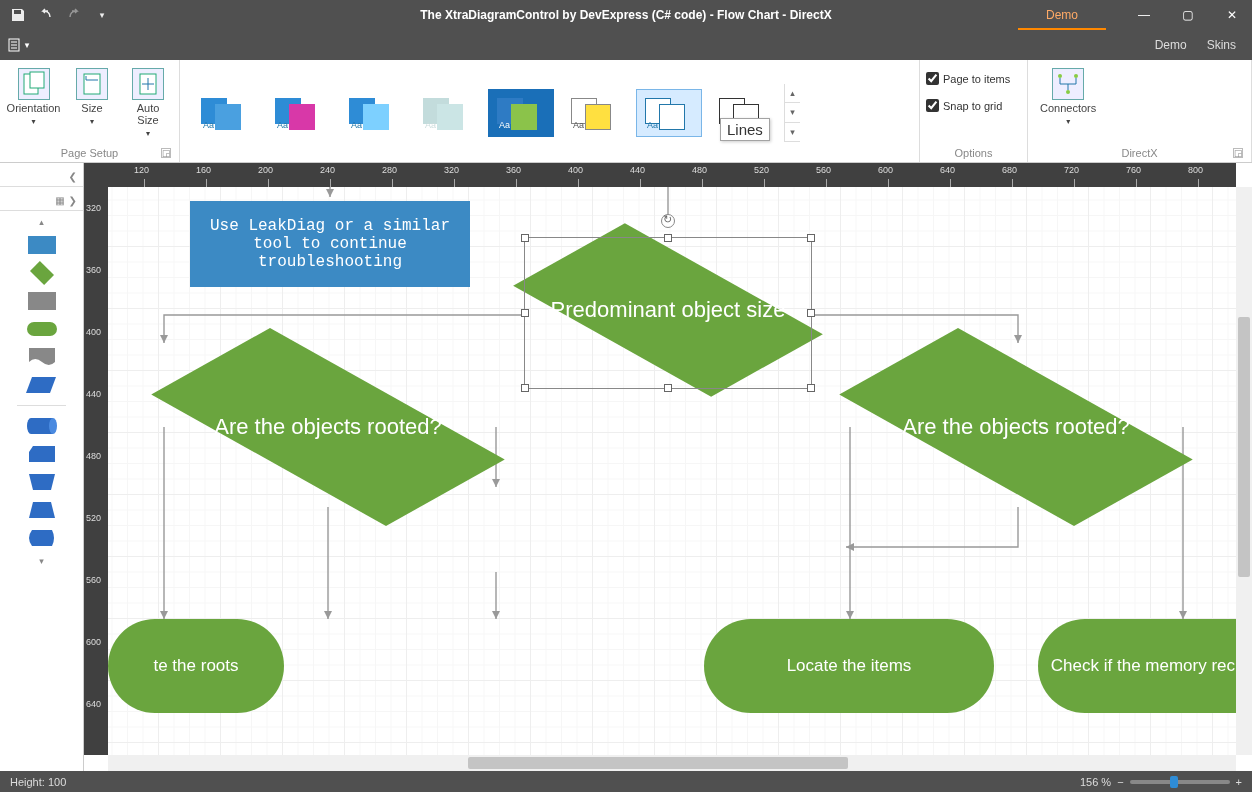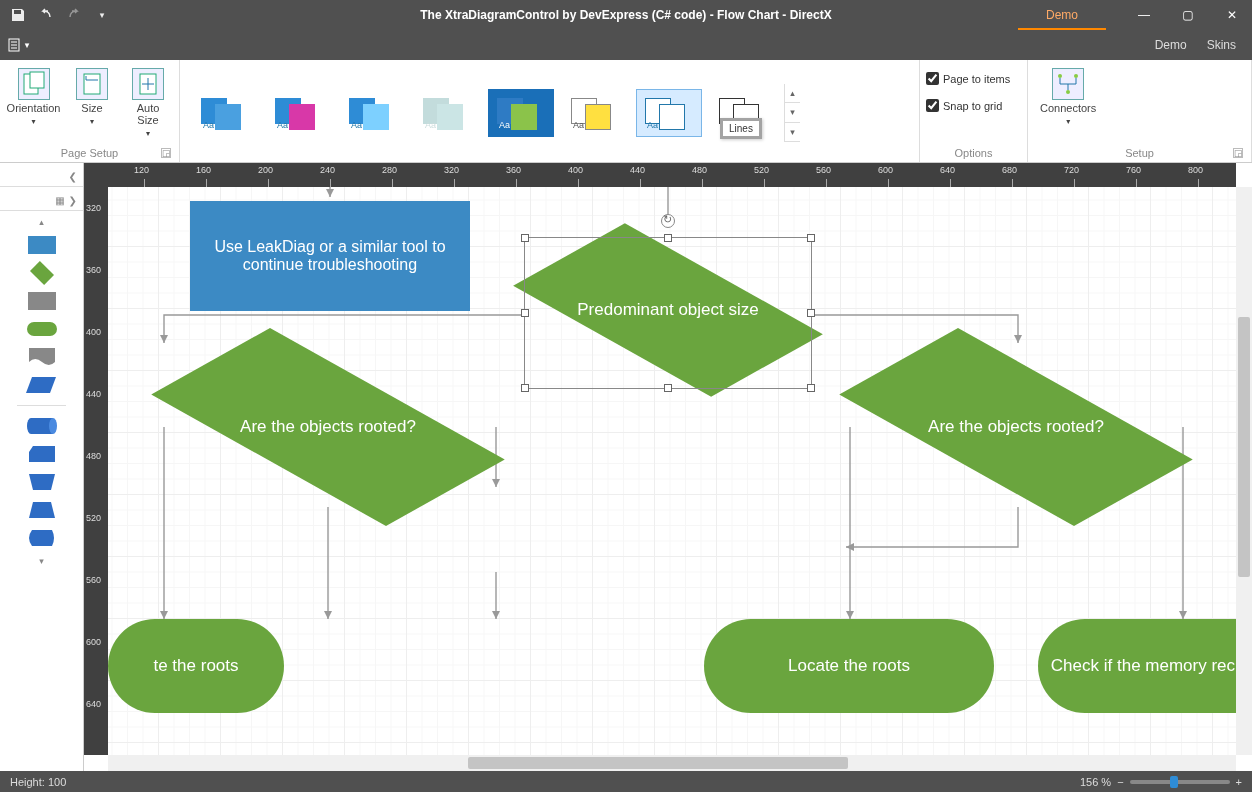--- a/index.html
+++ b/index.html
@@ -27,21 +27,21 @@
   .rg-btn .txt { font-size:11px; color:#444; text-align:center; line-height:1.1;}
   .themes-strip { flex:1; display:flex; align-items:center; gap:8px; padding:4px 6px; position:relative;}
   .theme-thumb { width:66px; height:48px; border:1px solid transparent; cursor:pointer; display:flex; align-items:flex-end; justify-content:flex-start; position:relative; padding:4px;}
   .theme-thumb.sel { background:#1a6fb8; }
   .theme-thumb.hov { background:#d6ebff; border:1px solid #7ab6e8;}
   .theme-thumb .sq1 { width:26px;height:26px; background:#2e8cd6; position:absolute; left:8px; top:8px;}
   .theme-thumb .sq2 { width:26px;height:26px; position:absolute; left:22px; top:14px;}
   .theme-thumb .aa { position:absolute; left:10px; bottom:6px; color:#fff; font-size:9px;}
   .theme-scroll { width:16px; height:58px; display:flex; flex-direction:column; border-left:1px solid #ddd;}
   .theme-scroll div{ flex:1; display:flex;align-items:center;justify-content:center; border-bottom:1px solid #ddd; font-size:9px; color:#666; cursor:pointer;}
-  .tooltip { position:absolute; left:720px; top:118px; background:#fff; border:3px solid #a3a3a3; padding:2px 6px; font-size:10px; z-index:50; box-shadow:1px 1px 3px rgba(0,0,0,0.2);}
+  .tooltip { position:absolute; left:720px; top:118px; background:#fff; border:1px solid #a3a3a3; padding:2px 6px; font-size:15px; z-index:50; box-shadow:1px 1px 3px rgba(0,0,0,0.2);}
   .options-group .chk { display:flex; align-items:center; gap:4px; font-size:11px; color:#333; padding:2px 0;}
   .options-group .chk input{ accent-color:#333;}
   .workspace { display:flex; height: calc(792px - 30px - 30px - 103px - 21px); position:relative;}
   .shapes-panel { width:84px; border-right:1px solid #ccc; background:#fff; display:flex; flex-direction:column; align-items:center; padding-top:4px; gap:4px; overflow:hidden;}
   .shapes-panel .panel-head { width:100%; height:20px; border-bottom:1px solid #ddd; display:flex; justify-content:flex-end; align-items:center; padding-right:6px; font-size:10px; color:#888;}
   .shapes-panel .panel-sub { width:100%; height:20px; border-bottom:1px solid #ddd; display:flex; justify-content:flex-end; align-items:center; padding-right:6px; font-size:10px; color:#888; gap:4px;}
   .shape-slot { width:32px; height:24px; cursor:pointer; display:flex;align-items:center;justify-content:center;}
   .canvas-wrap { flex:1; position:relative; overflow:hidden; background:#fff;}
   .ruler-corner { position:absolute; left:0; top:0; width:24px; height:24px; background:#404040; z-index:5;}
   .ruler-h { position:absolute; left:24px; right:16px; top:0; height:24px; background:#404040; color:#ddd; font-size:9px; overflow:hidden; z-index:5;}
@@ -52,21 +52,21 @@
       background-color:#fff;
       background-image: linear-gradient(#eee 1px, transparent 1px), linear-gradient(90deg, #eee 1px, transparent 1px),
                         linear-gradient(#f6f6f6 1px, transparent 1px), linear-gradient(90deg,#f6f6f6 1px, transparent 1px);
       background-size: 62px 62px, 62px 62px, 15.5px 15.5px, 15.5px 15.5px;
       background-position: -12px -3px, -12px -3px, -12px -3px, -12px -3px;
   }
   .shape { position:absolute; color:#fff; font-size:16px; display:flex; align-items:center; justify-content:center; text-align:center; padding:6px;}
   .blue-rect { background:#3c8ac4; }
   .diamond-wrap { position:absolute; }
   .diamond-wrap .dshape { width:100%; height:100%; background:#6aa53e; transform: scaleY(0.56) rotate(45deg); position:absolute; left:0; top:0;}
-  .diamond-wrap .dtext { position:absolute; inset:0; display:flex;align-items:center;justify-content:center; color:#fff; font-size:17px; text-align:center; padding:0 20px;}
+  .diamond-wrap .dtext { position:absolute; inset:0; display:flex;align-items:center;justify-content:center; color:#fff; font-size:22px; text-align:center; padding:0 20px;}
   .terminator { background:#6aa53e; border-radius:50px;}
   .sel-box { position:absolute; border:1px solid #888;}
   .sel-handle { position:absolute; width:8px;height:8px; background:#fff; border:1px solid #666;}
   .rot-handle { position:absolute; width:14px; height:14px; border:1px solid #888; border-radius:50%; background:#fff; left:50%; transform:translateX(-50%); top:-24px;}
   .rot-handle:before{content:"↻"; position:absolute; left:1px; top:-2px; font-size:11px; color:#666;}
   .connector { stroke:#999; stroke-width:1.4; fill:none;}
   .arrowhead { fill:#999;}
   .hscroll { position:absolute; left:24px; right:16px; bottom:0; height:16px; background:#f0f0f0; }
   .hscroll .thumb{ position:absolute; left:360px; width:380px; top:2px; bottom:2px; background:#c4c4c4; border-radius:2px;}
   .vscroll { position:absolute; right:0; top:24px; bottom:16px; width:16px; background:#f0f0f0;}
@@ -228,21 +228,21 @@
             <svg width="28" height="28" viewBox="0 0 28 28">
               <circle cx="6" cy="6" r="2" fill="#8c4"></circle>
               <circle cx="22" cy="6" r="2" fill="#8c4"></circle>
               <circle cx="14" cy="22" r="2" fill="#8c4"></circle>
               <path d="M6 8v6h16V8M14 14v6" stroke="#27a" fill="none"></path>
             </svg>
           </div>
         <div class="txt"><span>Connectors</span><br><span style="font-size:8px">▾</span></div>
       </div>
     </div>
-    <div class="label"><span>Setup</span><span class="launcher">◲</span></div>
+    <div class="label"><span>DirectX</span><span class="launcher">◲</span></div>
   </div>
 </div>
 
 <div class="tooltip">Lines</div>
 
 <div class="workspace">
   <div class="shapes-panel">
     <div class="panel-head">❮</div>
     <div class="panel-sub">
         <span>▦</span>
@@ -368,21 +368,21 @@
         <path class="connector" marker-end="url(#ah)" d="M700 128 L910 128 L910 156"></path>
         <path class="connector" marker-end="url(#ah)" d="M220 320 L220 432"></path>
         <path class="connector" marker-end="url(#ah)" d="M56 240 L56 432"></path>
         <path class="connector" marker-end="url(#ah)" d="M388 240 L388 300"></path>
         <path class="connector" marker-end="url(#ah)" d="M388 385 L388 432"></path>
         <path class="connector" marker-end="url(#ah)" d="M742 240 L742 432"></path>
         <path class="connector" marker-end="url(#ah)" d="M910 320 L910 360 L738 360"></path>
         <path class="connector" marker-end="url(#ah)" d="M1075 240 L1075 432"></path>
       </svg>
 
-      <div class="shape blue-rect" style="left:82px;top:14px;width:280px;height:110px;">
+      <div class="shape blue-rect" style="left:82px;top:14px;width:280px;height:86px;font-family:Liberation Mono, monospace;">
           <span>Use LeakDiag or a similar tool to continue troubleshooting</span>
         </div>
 
       <div class="diamond-wrap" style="left:420px;top:44px;width:280px;height:158px;">
         <div class="dshape"></div>
         <div class="dtext">
             <span>Predominant object size</span>
           </div>
       </div>
       <div class="sel-box" style="left:416px;top:50px;width:288px;height:152px;">
@@ -408,21 +408,21 @@
           <div class="dtext">
             <span>Are the objects rooted?</span>
           </div>
       </div>
 
 
       <div class="shape terminator" style="left:0px;top:432px;width:176px;height:94px;font-size:17px;">
           <span>te the roots</span>
         </div>
       <div class="shape terminator" style="left:596px;top:432px;width:290px;height:94px;font-size:17px;">
-          <span>Locate the roots</span>
+          <span>Locate the items</span>
         </div>
       <div class="shape terminator" style="left:930px;top:432px;width:260px;height:94px;font-size:17px;">
           <span>Check if the memory reclaimed</span>
         </div>
     </div>
 
     <div class="hscroll">
         <div class="thumb"></div>
       </div>
     <div class="vscroll">

